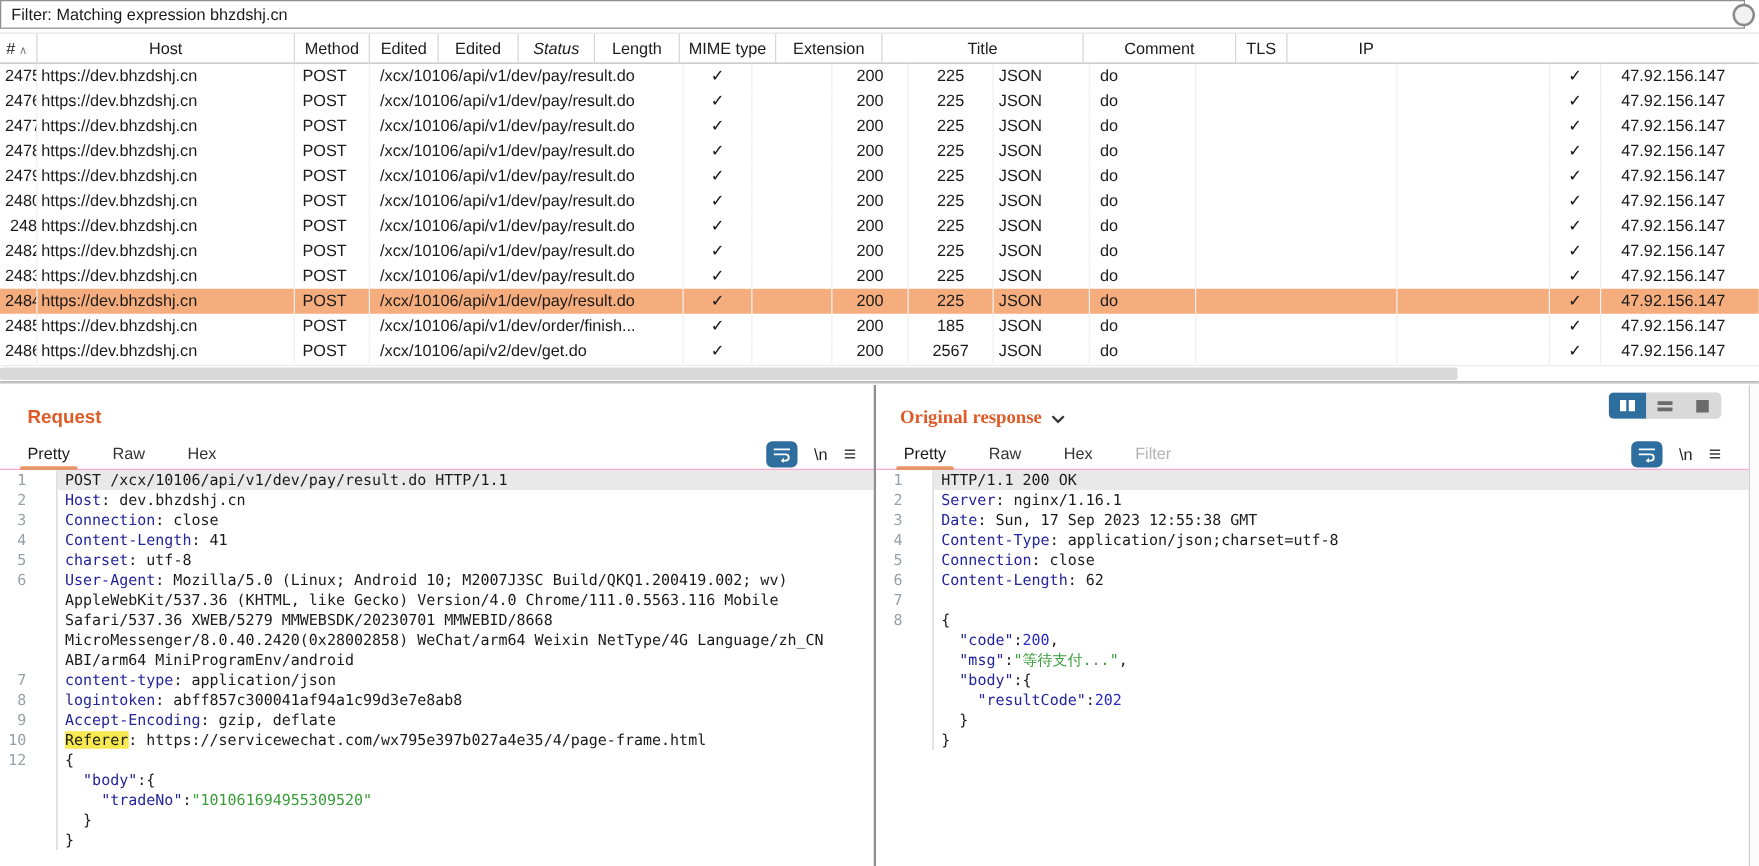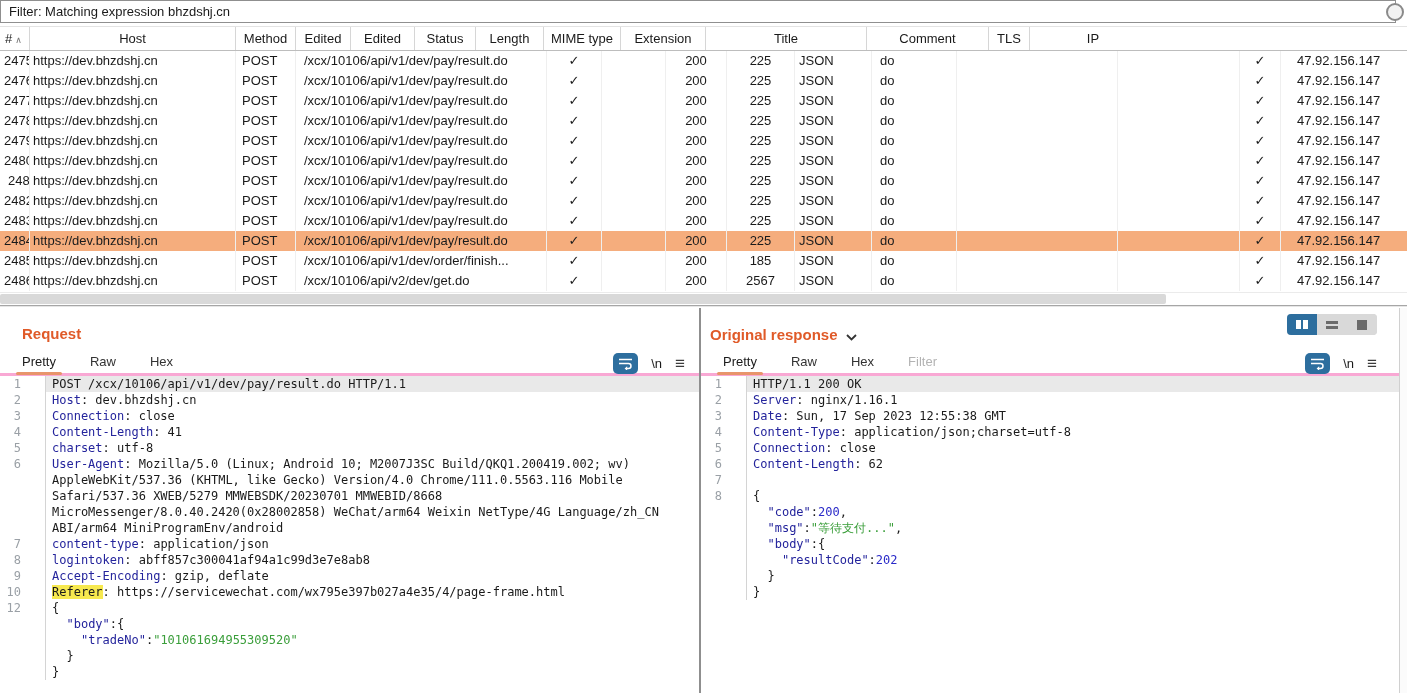--- a/index.html
+++ b/index.html
@@ -36,26 +36,26 @@
 
   
   .split-divider-h { position:absolute; left:0; top:305px; width:1407px; height:2px;
              background:#a6a6a6; border-bottom:1px solid #e6e6e6; }
   .panel { position:absolute; top:308px; height:385px; background:#fff; }
   .panel.req { left:0; width:699px; }
   .panel.resp { left:701px; width:698px; }
   .vdivider { position:absolute; left:699px; top:308px; width:2px; height:385px; background:#8f8f8f; }
   .panel-title { position:absolute; left:22px; top:17px; font-size:15px; font-weight:bold;
              color:#e05a28; display:flex; align-items:center; gap:8px; }
-  .panel.resp .panel-title { left:9px; }
+  .panel.resp .panel-title { left:19px;font-family:Liberation Serif, serif; }
   .chev { display:inline-block; margin-top:2px; }
 
   
   .tabbar { position:absolute; left:0; top:43px; width:100%; height:25px;
-            border-bottom:3px solid #f9a8d4; display:flex; align-items:center; }
+            border-bottom:1px solid #f9a8d4; display:flex; align-items:center; }
   .tab { font-size:13px; color:#333; padding:4px 12px 6px 12px; margin-left:10px;
          position:relative; cursor:pointer; }
   .tab:first-child { margin-left:10px; }
   .tab.sel { color:#1a1a1a; }
   .tab.sel::after { content:""; position:absolute; left:6px; right:6px; bottom:0;
          height:3px; background:#e8956b; border-radius:2px; }
   .tab.disabled { color:#b3b3b3; }
   .tab-icons { position:absolute; right:14px; top:45px; display:flex; align-items:center; gap:13px; }
   .panel.resp .tab-icons { right:22px; }
   .wrap-btn { width:25px; height:21px; background:#2d6e9e; border-radius:5px;
@@ -100,21 +100,21 @@
   <span class="filter-gear"></span>
 </div>
 
 <div class="tbl">
   <div class="tr th-row" id="thead">
       <div class="th al" style="width: 30px; padding-left: 5px;">#<span class="sort-caret">∧</span></div>
       <div class="th" style="width: 206px;">Host</div>
       <div class="th" style="width: 60px;">Method</div>
       <div class="th" style="width: 55px;">Edited</div>
       <div class="th" style="width: 64px;">Edited</div>
-      <div class="th" style="width: 61px;">Status</div>
+      <div class="th" style="width: 61px; font-style: italic;">Status</div>
       <div class="th" style="width: 68px;">Length</div>
       <div class="th" style="width: 77px;">MIME type</div>
       <div class="th" style="width: 85px;">Extension</div>
       <div class="th" style="width: 161px;">Title</div>
       <div class="th" style="width: 122px;">Comment</div>
       <div class="th" style="width: 41px;">TLS</div>
       <div class="th" style="width: 126px;">IP</div>
     </div>
   <div id="tbody">
       <div class="tr body-row">

